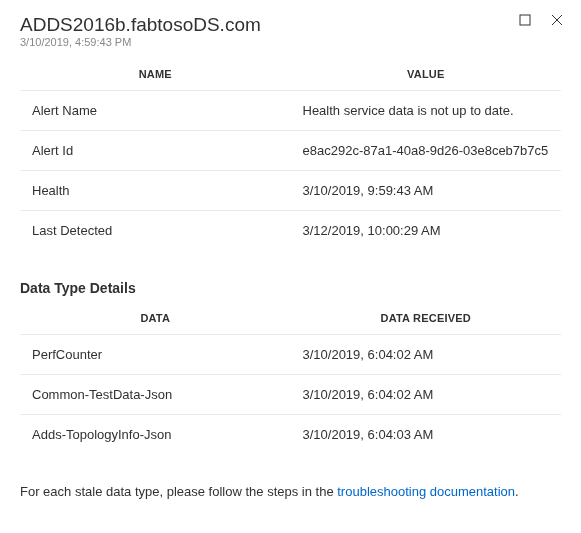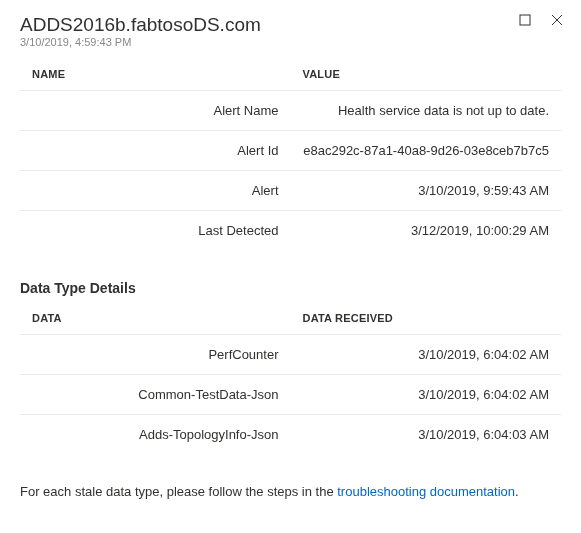--- a/index.html
+++ b/index.html
@@ -48,33 +48,32 @@
       font-weight: 700;
       color: #323130;
       margin-bottom: 8px;
     }
     .table {
       width: 100%;
       border-collapse: collapse;
       margin-bottom: 30px;
     }
     .table th {
-      text-align: left;
+      text-align: center;
       font-size: 11px;
       font-weight: 600;
       color: #323130;
       padding: 8px 12px 10px 12px;
       letter-spacing: 0.2px;
     }
     .table td {
       font-size: 13px;
       color: #323130;
       padding: 12px 12px;
       border-top: 1px solid #eaeaea;
-      text-align: right;
     }
     .table td:first-child, .table th:first-child {
       width: 50%;
     }
     .footer-text {
       font-size: 13px;
       color: #323130;
       margin-top: 4px;
     }
     .footer-text a {
@@ -114,21 +113,21 @@
     <tbody>
       <tr>
         <td>Alert Name</td>
         <td>Health service data is not up to date.</td>
       </tr>
       <tr>
         <td>Alert Id</td>
         <td>e8ac292c-87a1-40a8-9d26-03e8ceb7b7c5</td>
       </tr>
       <tr>
-        <td>Alert</td>
+        <td>Health</td>
         <td>3/10/2019, 9:59:43 AM</td>
       </tr>
       <tr>
         <td>Last Detected</td>
         <td>3/12/2019, 10:00:29 AM</td>
       </tr>
     </tbody>
   </table>
 
   <div class="section-heading">Data Type Details</div>

